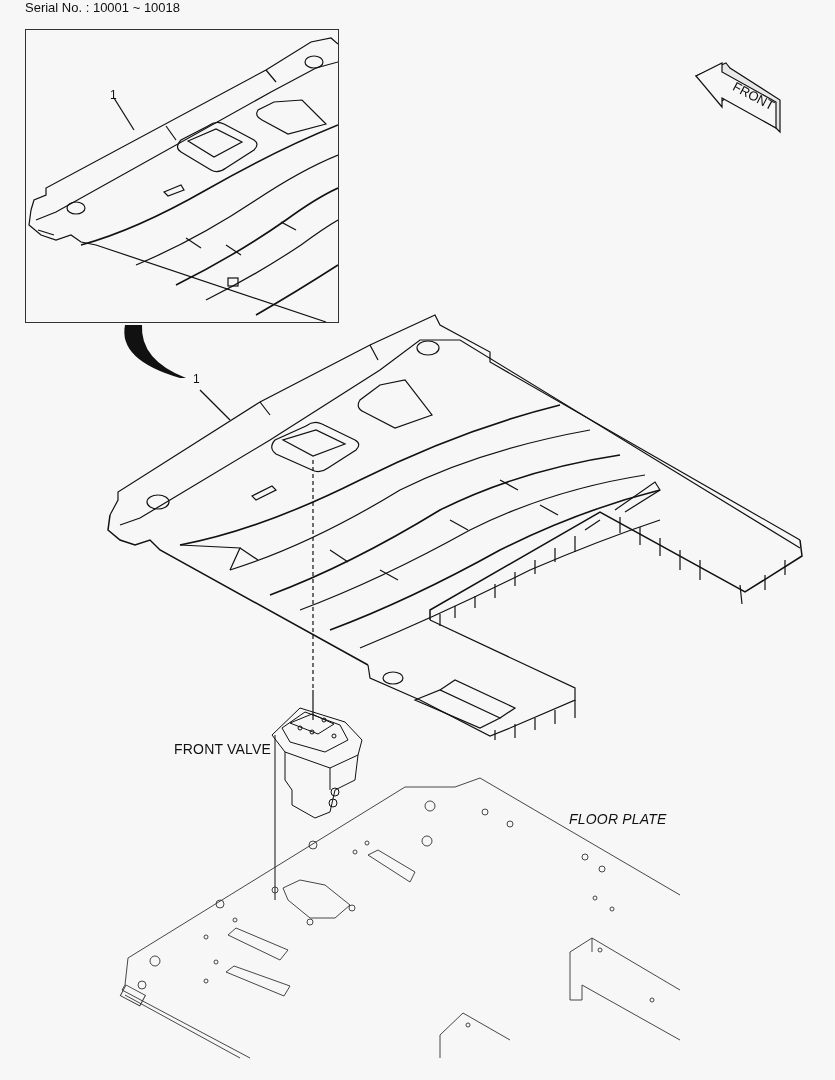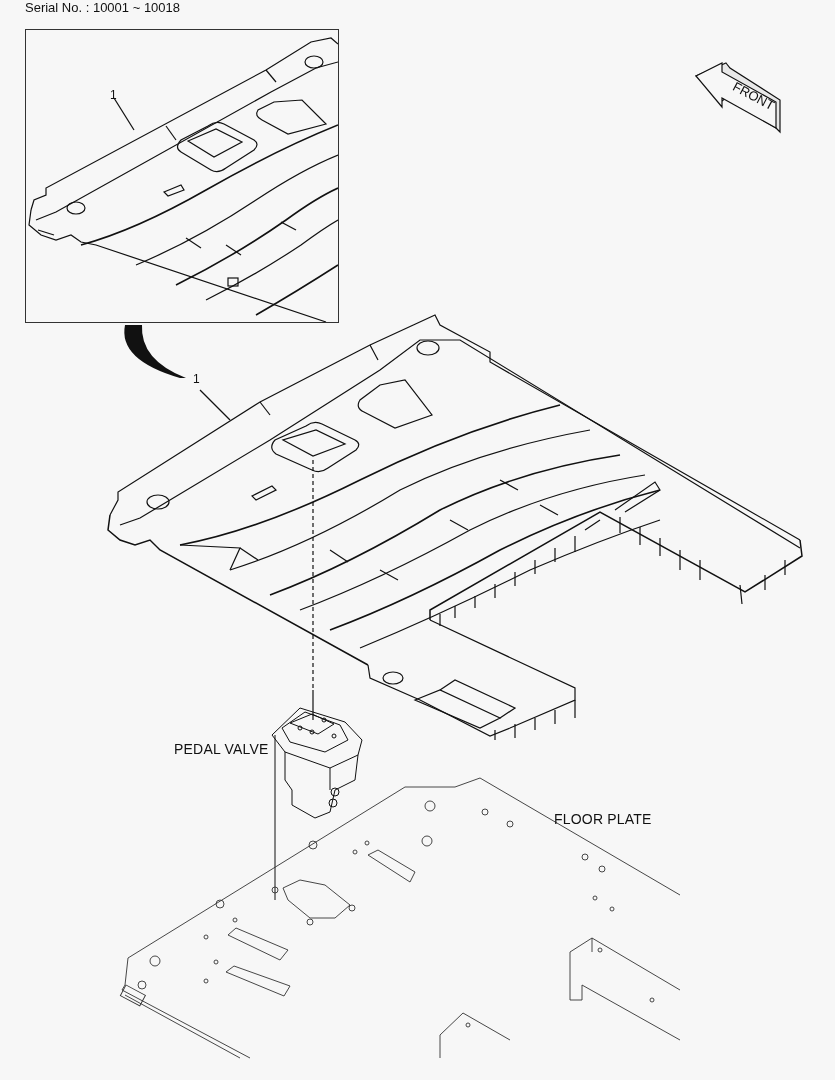--- a/index.html
+++ b/index.html
@@ -183,14 +183,14 @@
 <div class="front">
   <svg width="95" height="75" viewBox="0 0 95 75">
     <g fill="#f7f7f7" stroke="#111" stroke-width="1.2">
       <path d="M38,3 L42,8 L92,40 L92,72 L88,68 L38,38 L34,41 L8,16 Z" fill="#e8e8e8"></path>
       <path d="M8,16 L34,3 L34,12 L88,42 L88,68 L34,38 L34,47 Z"></path>
     </g>
     <text x="40" y="36" font-family="Liberation Sans, sans-serif" font-size="13" fill="#111" transform="rotate(28 55 40)">FRONT</text>
   </svg>
 </div>
 
-<div class="label" style="left:174px; top:741px;">PEDAL VALVE</div>
-<div class="label" style="left:554px; top:811px;">FLOOR PLATE</div>
+<div class="label" style="left:174px; top:741px;">FRONT VALVE</div>
+<div class="label" style="left:569px; top:811px;font-style:italic;">FLOOR PLATE</div>
 
 </body></html>

